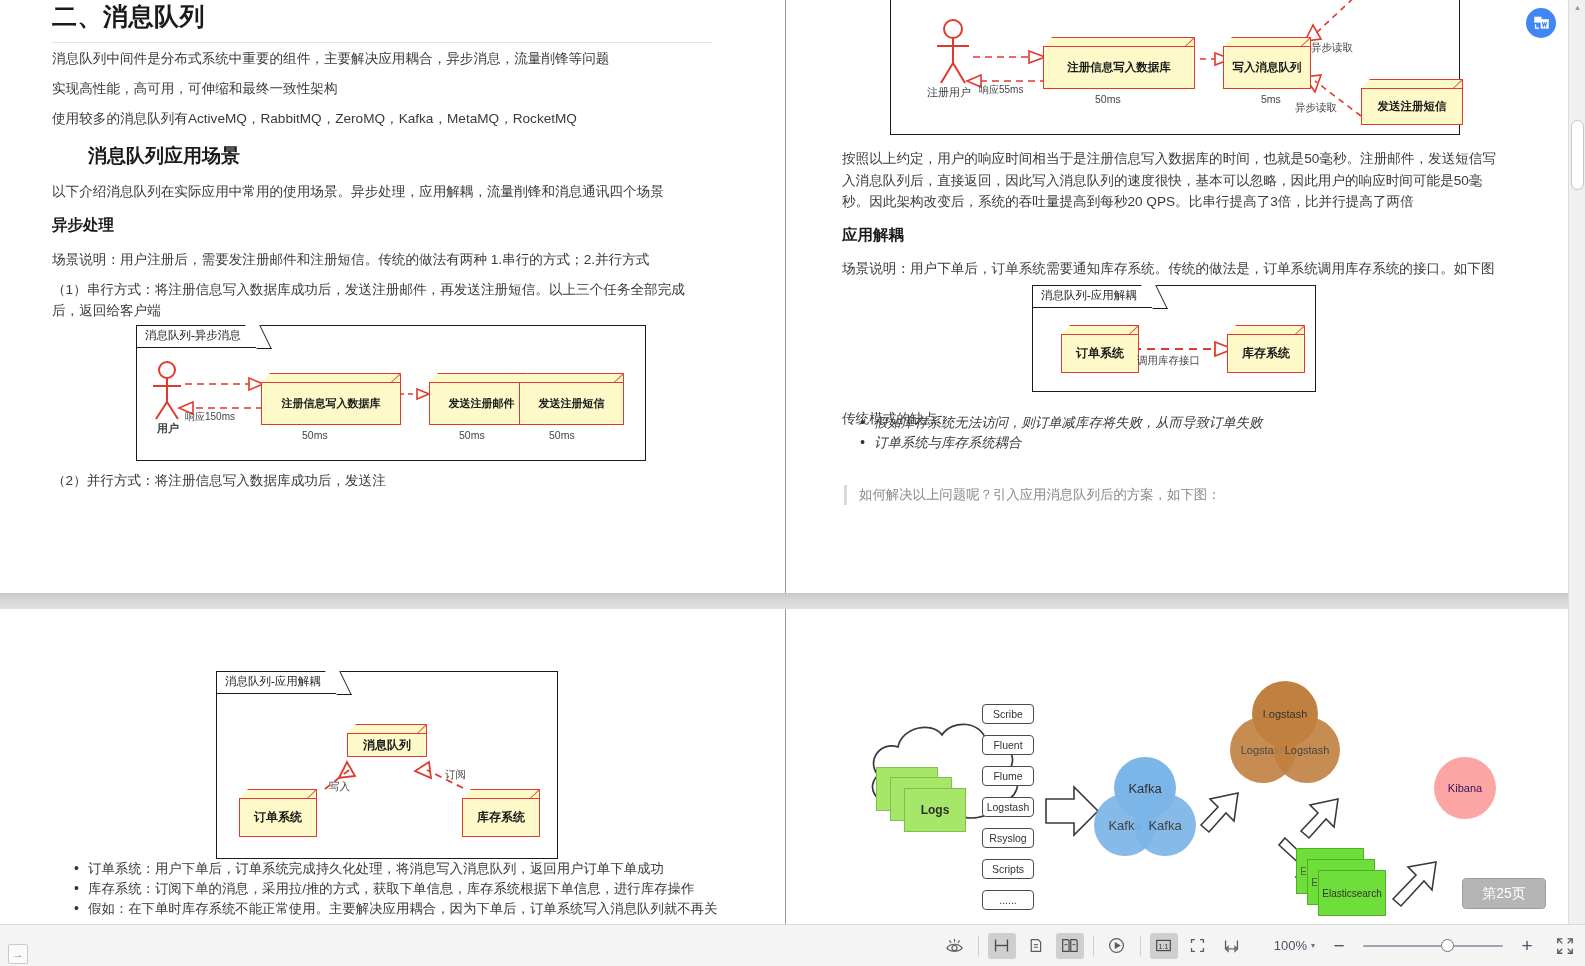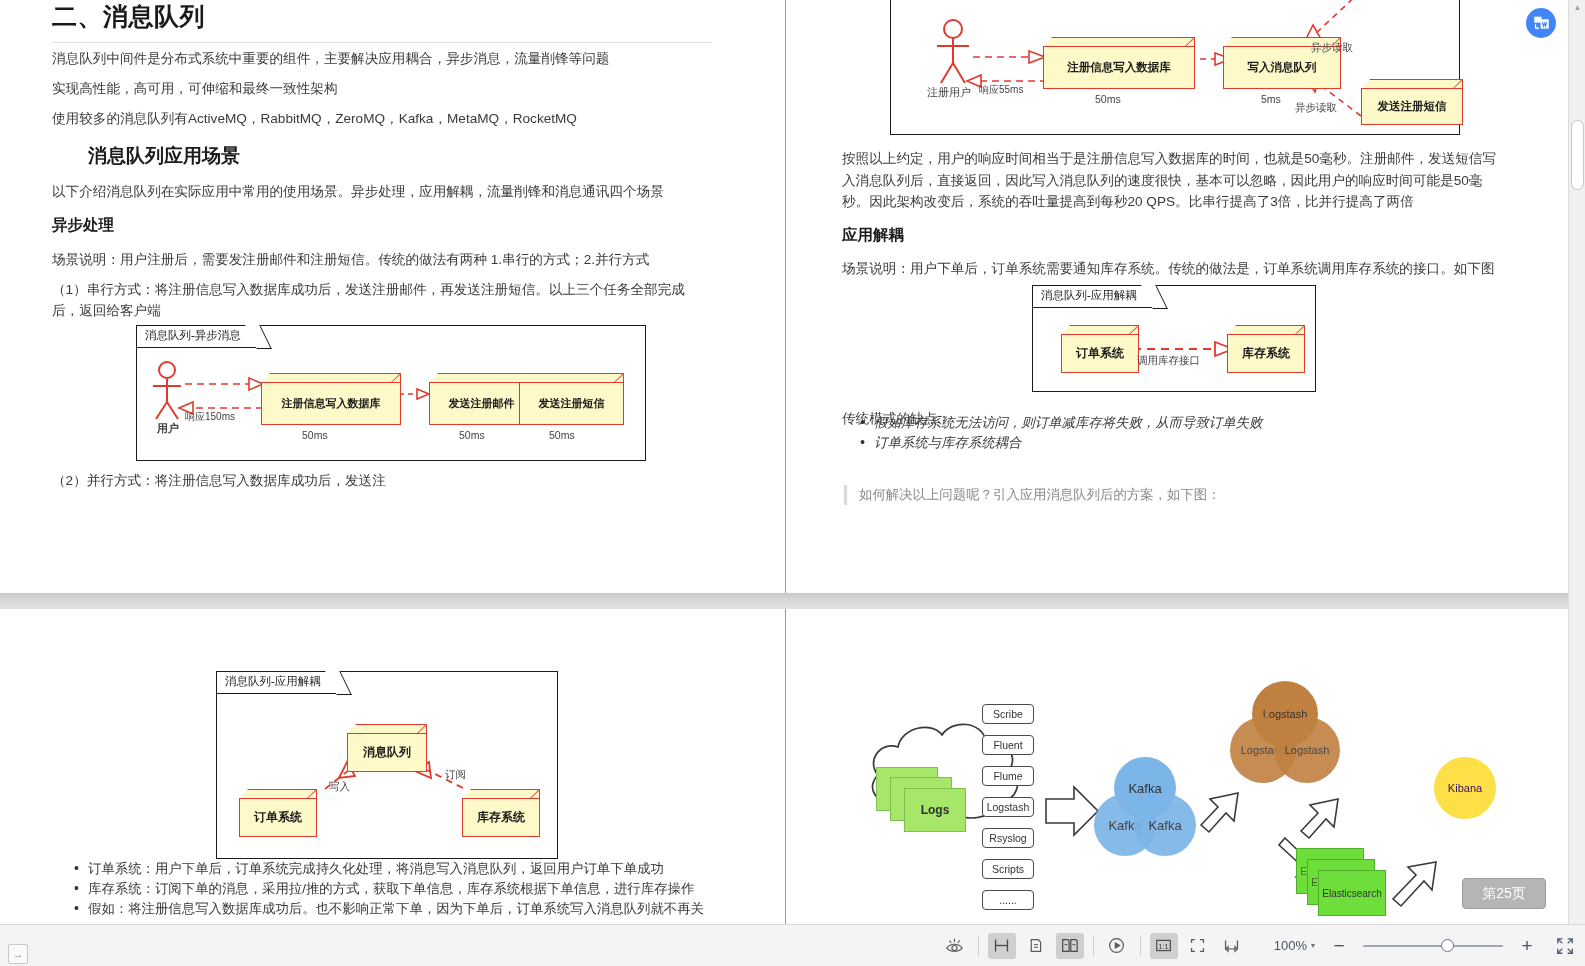--- a/index.html
+++ b/index.html
@@ -206,21 +206,21 @@
         <div class="lbl-serif" style="left:36px; top:144px;">注册用户</div>
         <div class="cap" style="left:88px; top:142px; font-size:10px;">响应55ms</div>
 
         <div class="box3d" style="left:152px; top:96px; width:152px; height:52px;">
           <div class="top"></div>
             <div class="side"></div>
           <div class="face" style="font-size:11.5px;">注册信息写入数据库</div>
         </div>
         <div class="cap" style="left:204px; top:152px;">50ms</div>
 
-        <div class="box3d" style="left:332px; top:96px; width:118px; height:52px;">
+        <div class="box3d" style="left:332px; top:96px; width:88px; height:52px;">
           <div class="top"></div>
             <div class="side"></div>
           <div class="face" style="font-size:11.5px;">写入消息队列</div>
         </div>
         <div class="cap" style="left:370px; top:152px;">5ms</div>
 
         <div class="box3d" style="left:470px; top:138px; width:102px; height:46px;">
           <div class="top"></div>
             <div class="side"></div>
           <div class="face" style="font-size:11.5px;">发送注册短信</div>
@@ -266,21 +266,21 @@
     <div class="page" style="left:0; top:609px; width:785px; height:315px;">
 
       <div class="uml" style="left:216px; top:62px; width:342px; height:188px;">
         <div class="uml-tab">消息队列-应用解耦</div>
         <svg class="arrow-svg" width="342" height="188">
           <line x1="108" y1="117" x2="132" y2="98" stroke="#e03a2f" stroke-width="1.8" stroke-dasharray="7,5"></line>
           <polygon points="130,90 122,106 138,104" fill="none" stroke="#e03a2f" stroke-width="1.8"></polygon>
           <line x1="246" y1="116" x2="210" y2="98" stroke="#e03a2f" stroke-width="1.8" stroke-dasharray="7,5"></line>
           <polygon points="212,90 198,99 214,106" fill="none" stroke="#e03a2f" stroke-width="1.8"></polygon>
         </svg>
-        <div class="box3d" style="left:130px; top:52px; width:80px; height:48px;">
+        <div class="box3d" style="left:130px; top:52px; width:80px; height:33px;">
           <div class="top"></div>
             <div class="side"></div>
           <div class="face" style="font-size:12px;">消息队列</div>
         </div>
         <div class="box3d" style="left:22px; top:117px; width:78px; height:48px;">
           <div class="top"></div>
             <div class="side"></div>
           <div class="face" style="font-size:12px;">订单系统</div>
         </div>
         <div class="box3d" style="left:245px; top:117px; width:78px; height:48px;">
@@ -288,21 +288,21 @@
             <div class="side"></div>
           <div class="face" style="font-size:12px;">库存系统</div>
         </div>
         <div class="lbl-serif" style="left:112px; top:108px; font-size:10.5px;">写入</div>
         <div class="lbl-serif" style="left:228px; top:96px; font-size:10.5px;">订阅</div>
       </div>
 
       <ul class="bul" style="position:absolute; left:70px; top:250px; width:700px;">
         <li>订单系统：用户下单后，订单系统完成持久化处理，将消息写入消息队列，返回用户订单下单成功</li>
         <li>库存系统：订阅下单的消息，采用拉/推的方式，获取下单信息，库存系统根据下单信息，进行库存操作</li>
-        <li>假如：将注册信息写入数据库成功后。也不影响正常下单，因为下单后，订单系统写入消息队列就不再关</li>
+        <li>假如：在下单时库存系统不能正常使用。主要解决应用耦合，因为下单后，订单系统写入消息队列就不再关</li>
       </ul>
     </div>
 
     <div class="divider-v" style="left:785px; top:609px; height:315px;"></div>
 
     <div class="page" style="left:786px; top:609px; width:782px; height:315px;">
 
       <div class="elk" style="left:0; top:0; width:782px; height:315px;">
 
         <svg class="arrow-svg" width="782" height="315">
@@ -374,21 +374,21 @@
         <div class="sq" style="left:510px; top:239px; width:68px; height:46px; background:#6ede3a; border:1px solid #4fae2a; color:#4a6a3a; font-size:10px;">
           <span>Elasticsearch</span>
           </div>
         <div class="sq" style="left:521px; top:250px; width:68px; height:46px; background:#6ede3a; border:1px solid #4fae2a; color:#3f5f30; font-size:10px;">
           <span>Elasticsearch</span>
           </div>
         <div class="sq" style="left:532px; top:261px; width:68px; height:46px; background:#6ede3a; border:1px solid #4fae2a; color:#333; font-size:10px;">
           <span>Elasticsearch</span>
           </div>
 
-        <div class="circ" style="left:648px; top:148px; width:62px; height:62px; background:#fde047; color:#3b1258; font-size:11px;">
+        <div class="circ" style="left:648px; top:148px; width:62px; height:62px; background:#fca5a5; color:#3b1258; font-size:11px;">
           <span>Kibana</span>
           </div>
       </div>
 
       <div class="pagebadge" style="left:676px; top:269px; width:84px; height:31px;">第25页</div>
     </div>
 
   </div>
 
   <div class="vscroll">

